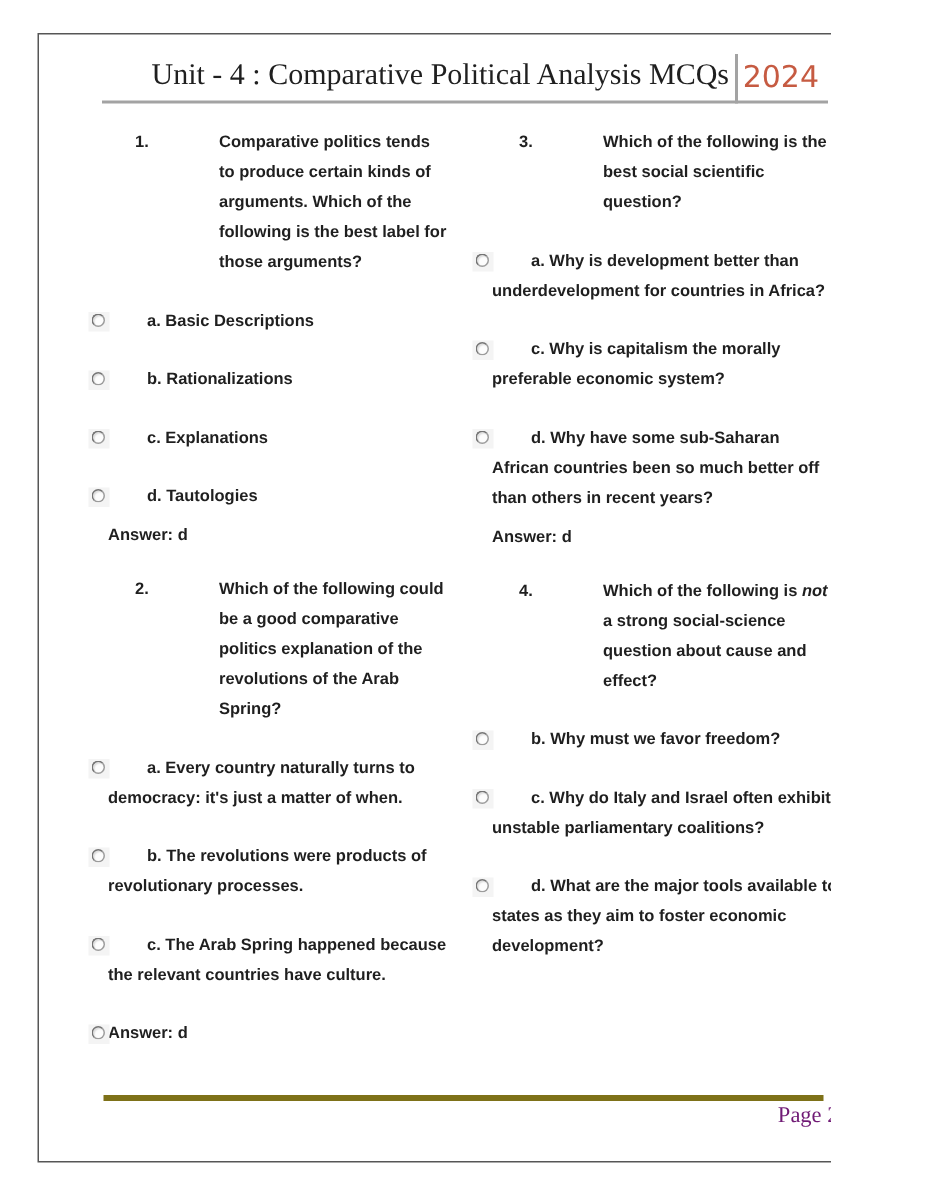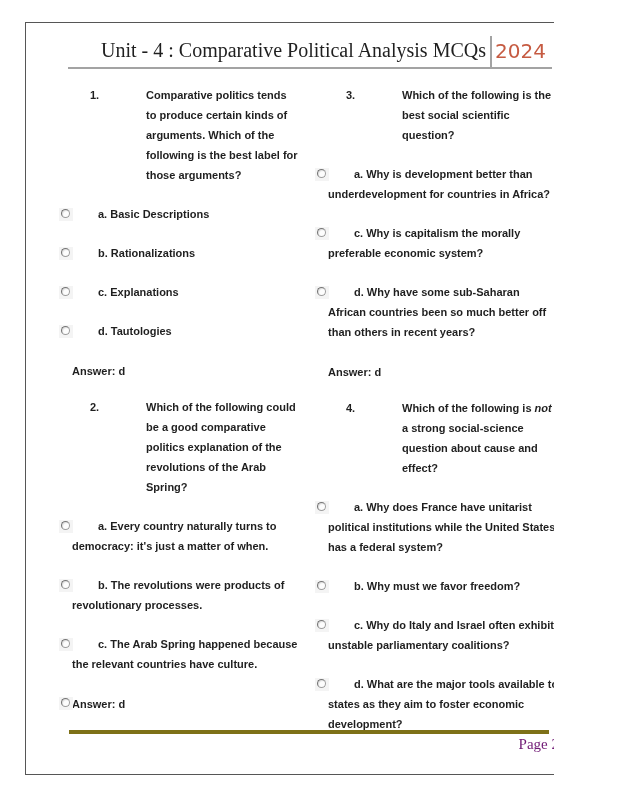--- a/index.html
+++ b/index.html
@@ -47,21 +47,21 @@
   }
   .col1 { left: 46px; width: 228px; }
   .col2 { left: 302px; width: 232px; }
   .qhead { display: flex; }
   .qhead { margin-left: 18px; }
   .qblock.gap { margin-top: 16px; }
   .qnum { width: 19px; flex: none; }
   .qtext { flex: 1; margin-left: 37px; }
   .qtext em { font-style: italic; }
   .option { position: relative; text-indent: 26px; margin-top: 19px; }
-  .answer { margin-top: 20px; }
+  .answer { margin-top: 6px; }
   .radio {
     position: absolute; left: -13px; top: 4px;
     width: 14px; height: 13px; background: #f4f4f4;
     text-indent: 0; cursor: pointer;
   }
   .radio::after {
     content: "";
     position: absolute; left: 2px; top: 1px;
     width: 9px; height: 9px; border-radius: 50%;
     background: #fdfdfd;
@@ -125,21 +125,20 @@
           <div class="option"><span class="radio"></span><span>a. Why is development better than underdevelopment for countries in Africa?</span></div>
           <div class="option"><span class="radio"></span><span>c. Why is capitalism the morally preferable economic system?</span></div>
           <div class="option"><span class="radio"></span><span>d. Why have some sub-Saharan African countries been so much better off than others in recent years?</span></div>
           <div class="answer">Answer: d</div>
         </div>
         <div class="qblock gap">
           <div class="qhead">
             <span class="qnum">4.</span>
             <span class="qtext"><span>Which of the following is </span><em>not</em><span> a strong social-science question about cause and effect?</span></span>
           </div>
-          <div class="option"><span class="radio"></span><span>a. Why does France have unitarist political institutions while the United States has a federal system?</span></div>
           <div class="option"><span class="radio"></span><span>b. Why must we favor freedom?</span></div>
           <div class="option"><span class="radio"></span><span>c. Why do Italy and Israel often exhibit unstable parliamentary coalitions?</span></div>
           <div class="option"><span class="radio"></span><span>d. What are the major tools available to states as they aim to foster economic development?</span></div>
         </div>
       </div>
 
     <div class="footer-rule"></div>
     <div class="page-label">Page 2</div>
 
   </div>

